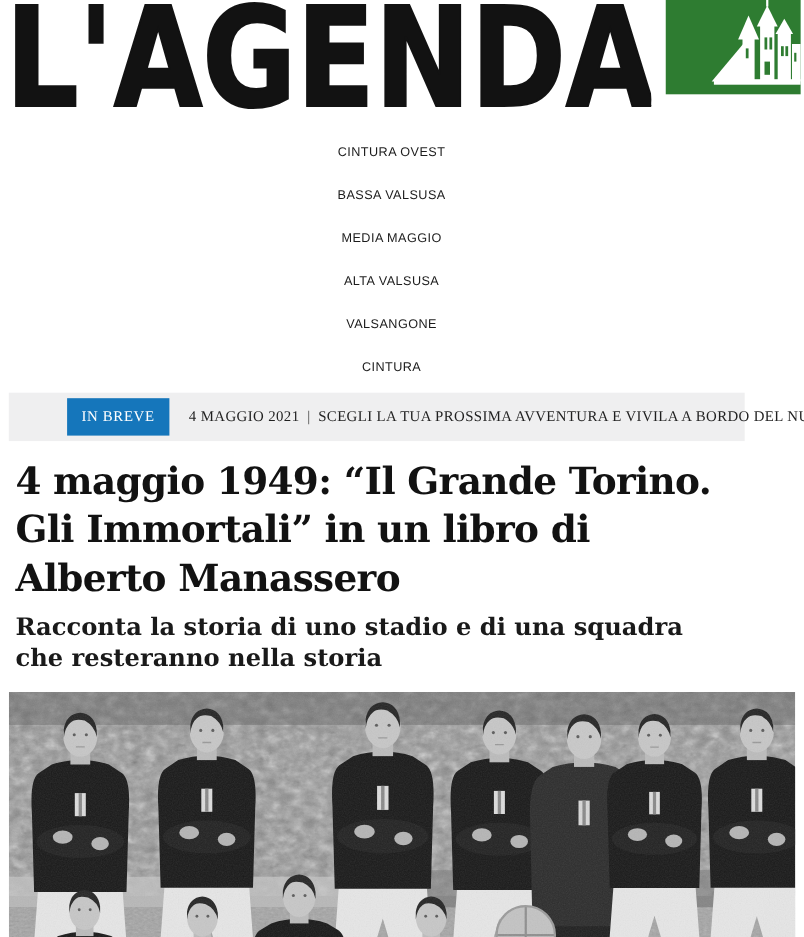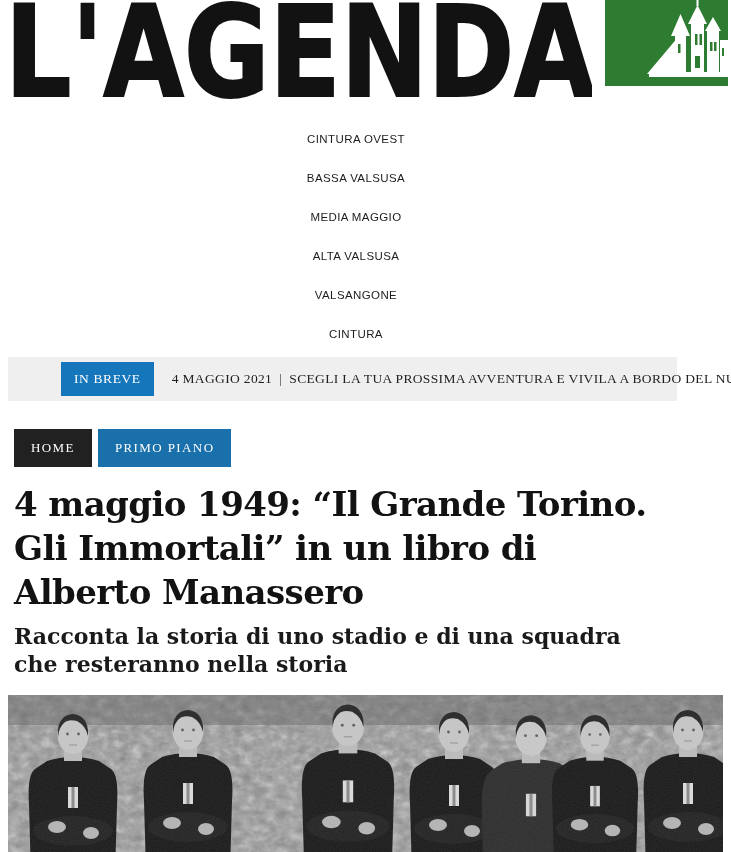--- a/index.html
+++ b/index.html
@@ -82,24 +82,20 @@
     <a class="nav-item">ALTA VALSUSA</a>
     <a class="nav-item">VALSANGONE</a>
     <a class="nav-item">CINTURA</a>
   </nav>
 
   <div class="ticker">
     <span class="ticker-badge">IN BREVE</span>
     <a class="ticker-link"><span>4 MAGGIO 2021</span><span class="ticker-sep">|</span><span>SCEGLI LA TUA PROSSIMA AVVENTURA E VIVILA A BORDO DEL NUOVO SUV CITROËN C3</span></a>
   </div>
 
-  <div class="tags">
-    <a class="tag tag-home">HOME</a>
-    <a class="tag tag-primo">PRIMO PIANO</a>
-  </div>
 
   <h1 class="title">4 maggio 1949: “Il Grande Torino. Gli Immortali” in un libro di Alberto Manassero</h1>
   <p class="subtitle">Racconta la storia di uno stadio e di una squadra che resteranno nella storia</p>
 
   <figure class="photo">
     <svg width="715" height="360" viewBox="0 0 715 360">
       <defs>
         <filter id="crowdF" x="0%" y="0%" width="100%" height="100%">
           <feTurbulence type="fractalNoise" baseFrequency="0.09 0.13" numOctaves="3" stitchTiles="stitch" seed="7"></feTurbulence>
           <feColorMatrix type="saturate" values="0"></feColorMatrix>

